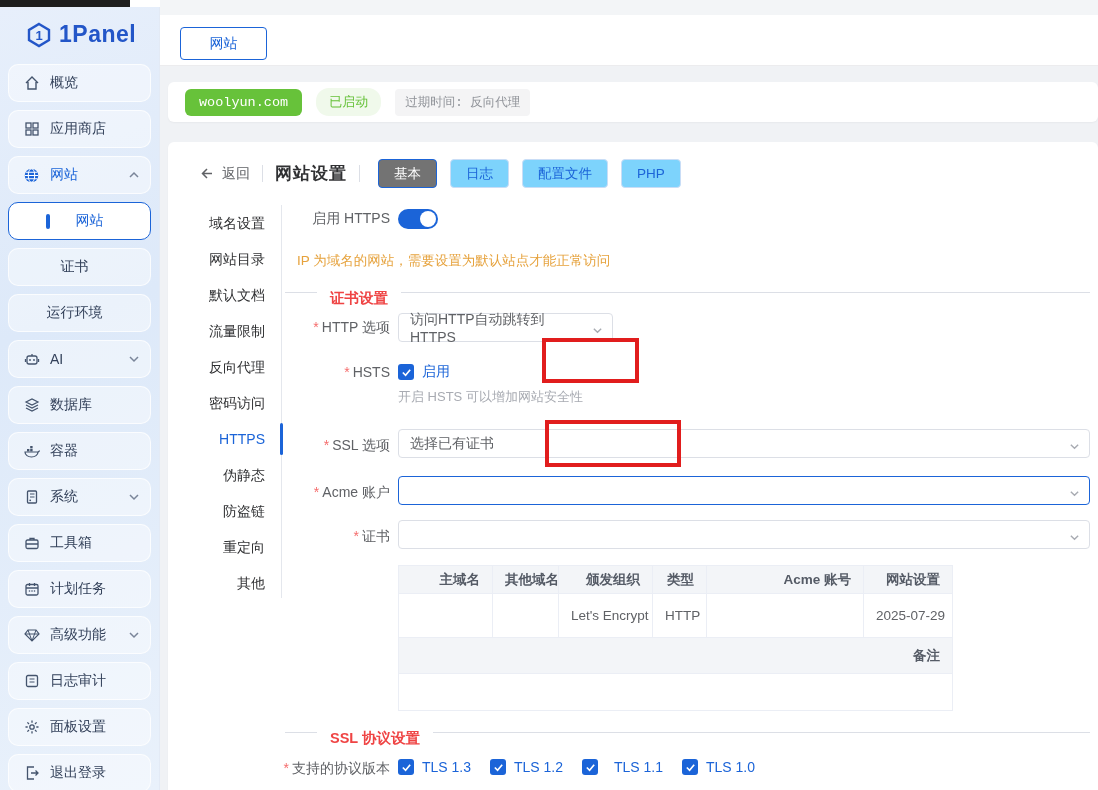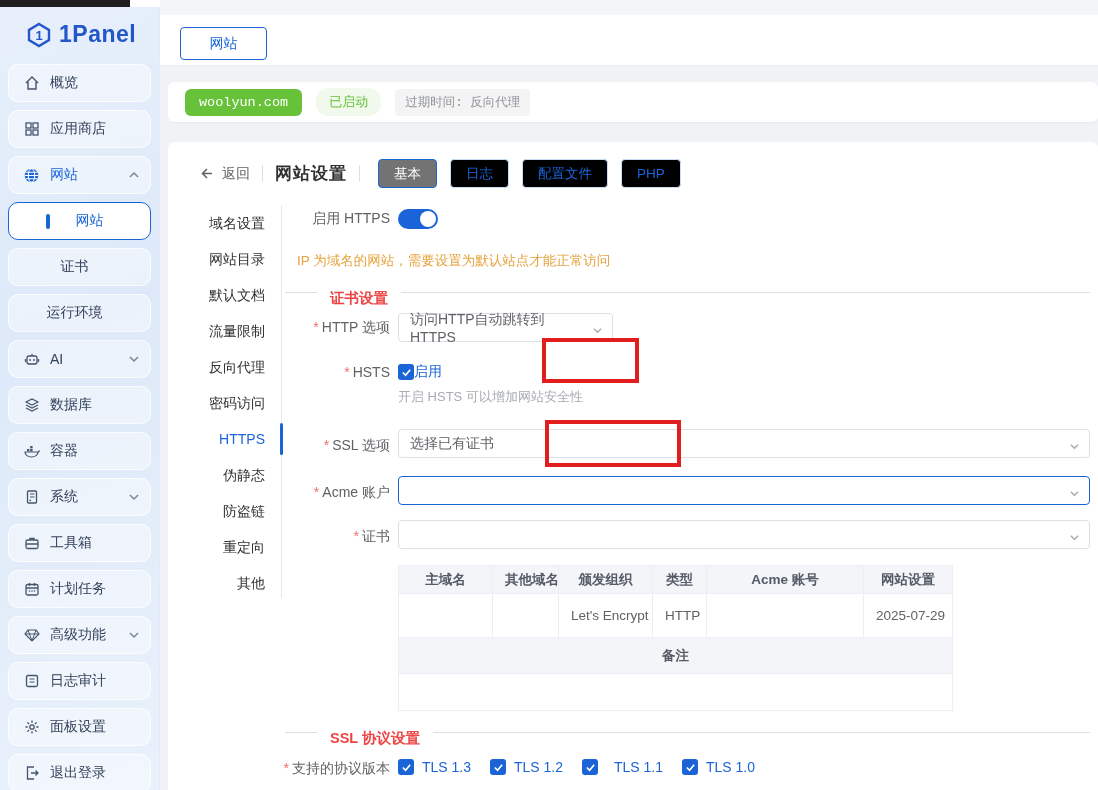--- a/index.html
+++ b/index.html
@@ -45,21 +45,21 @@
   .main-panel { position:absolute; left:8px; top:142px; width:930px; height:648px; background:#fff;
     border-radius:6px 6px 0 0; box-shadow:0 1px 2px rgba(0,0,0,0.04); }
 
   
   .mp-head { position:absolute; left:30px; top:17px; display:flex; align-items:center; gap:12px; }
   .back { display:flex; align-items:center; gap:7px; color:#606266; font-size:14px; cursor:pointer; }
   .vdiv { width:1px; height:17px; background:#dcdfe6; }
   .mp-title { font-size:17px; font-weight:bold; color:#303133; letter-spacing:1px; }
   .tabs { display:flex; gap:13px; margin-left:6px; }
   .tabbtn { height:29px; padding:0 15px; border-radius:4px; font-size:13.5px; display:flex; align-items:center;
-    background:#000000; border:1px solid #c9ddf6; color:#1b64d8; cursor:pointer; }
+    background:#7dd3fc; border:1px solid #c9ddf6; color:#1b64d8; cursor:pointer; }
   .tabbtn.active { background:#737373; border-color:#1b64d8; color:#fff; }
 
   
   .subnav { position:absolute; left:0; top:63px; width:113px; }
   .sn-item { height:36px; line-height:36px; text-align:right; padding-right:16px; font-size:14px; color:#303133; cursor:pointer; }
   .sn-item.active { color:#1b64d8; }
   .sn-divider { position:absolute; left:113px; top:63px; width:1px; height:393px; background:#e4e7ed; }
   .sn-indicator { position:absolute; left:112px; top:281px; width:3px; height:32px; background:#1b64d8; border-radius:2px; }
 
   
@@ -71,27 +71,27 @@
   .section { position:absolute; height:20px; display:flex; align-items:center; }
   .sec-line-s { width:32px; height:1px; background:#dcdfe6; margin-right:13px; }
   .sec-title { font-size:14.5px; font-weight:bold; color:#ef4444; margin-right:13px; white-space:nowrap;margin-top:12px; }
   .sec-line-l { height:1px; background:#dcdfe6; flex:1; }
   .select { position:absolute; background:#fff; border:1px solid #dcdfe6; border-radius:4px; height:29px;
     display:flex; align-items:center; padding:0 28px 0 11px; font-size:14px; color:#606266; cursor:pointer; }
   .select .sel-chev { position:absolute; right:9px; top:9px; }
   .select.focused { border:1.5px solid #1b64d8; }
   .cbox { width:16px; height:16px; background:#1b64d8; border-radius:3px; display:inline-flex;
     align-items:center; justify-content:center; cursor:pointer; flex:0 0 16px; }
-  .cb-row { position:absolute; display:flex; align-items:center; }
+  .cb-row { position:absolute; display:flex; align-items:center; gap:8px; }
   .cb-label { font-size:14px; color:#1b64d8; }
   .help { position:absolute; left:230px; top:246px; font-size:13px; color:#a8abb2; }
 
   
   .cert-table { position:absolute; left:230px; top:423px; width:554px; border-collapse:collapse; table-layout:fixed; }
-  .cert-table th, .cert-table td { border:1px solid #ebeef5; font-size:13.5px; color:#606266; padding:0 12px; text-align:center; overflow:hidden; white-space:nowrap; }
+  .cert-table th, .cert-table td { border:1px solid #ebeef5; font-size:13.5px; color:#606266; padding:0 12px; text-align:right; overflow:hidden; white-space:nowrap; }
   .cert-table thead th { background:#f3f5f8; height:28px; font-weight:bold; color:#555b66; }
   .cert-table .data-row td { height:44px; background:#fff; }
   .cert-table .remark-row td { height:36px; background:#f3f5f8; font-weight:bold; color:#555b66; }
   .cert-table .empty-row td { height:37px; background:#fff; }
 
   
   .anno { position:absolute; border:4px solid #e11d1d; background:transparent; pointer-events:none; }
   .anno1 { left:374px; top:196px; width:97px; height:45px; }
   .anno2 { left:377px; top:278px; width:136px; height:47px; }
 </style>

